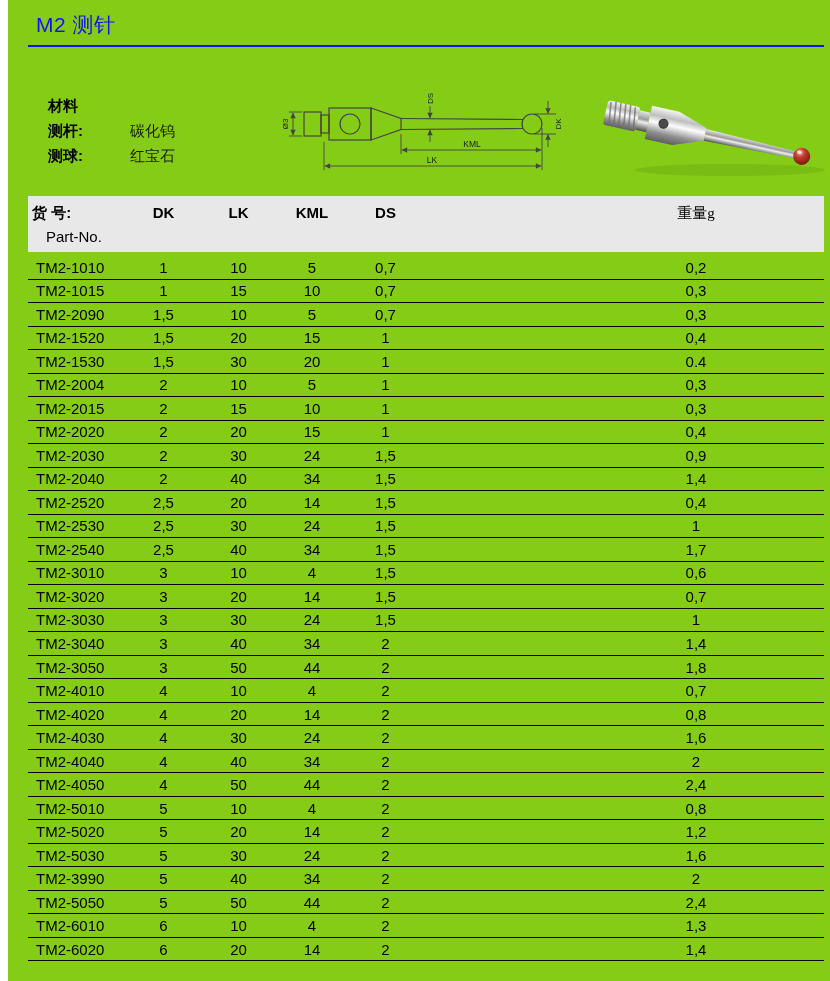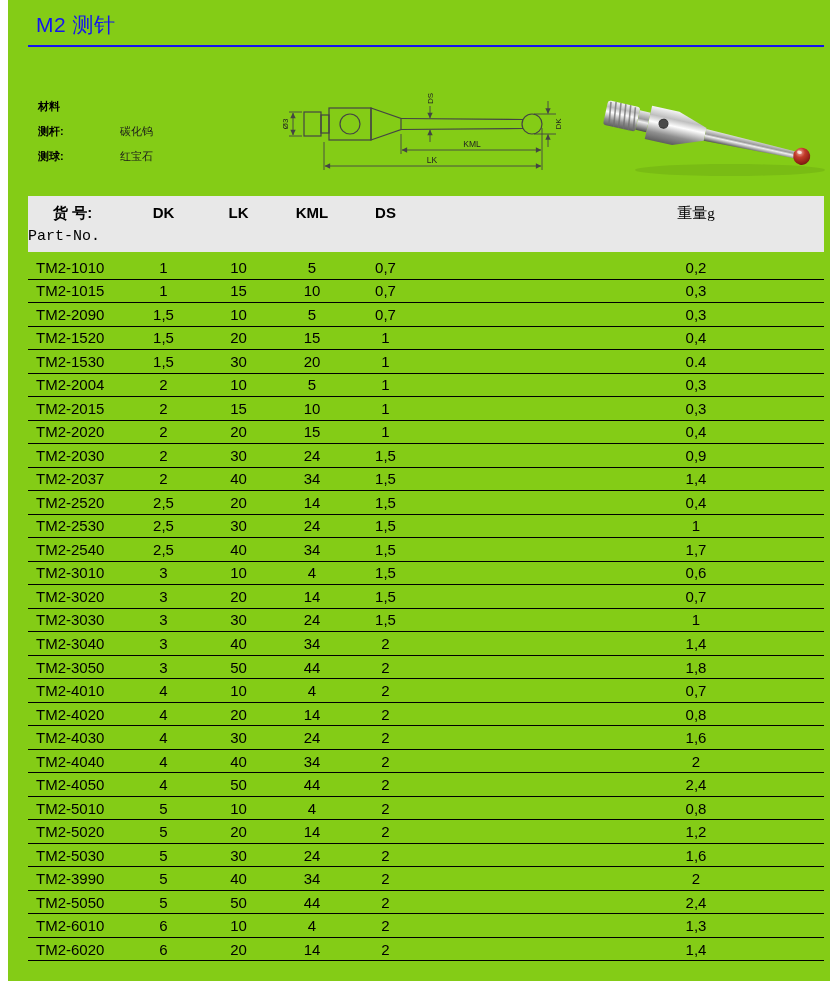--- a/index.html
+++ b/index.html
@@ -4,36 +4,36 @@
 <style>
   * { margin:0; padding:0; box-sizing:border-box; }
   body { font-family:"Liberation Sans","DejaVu Sans",sans-serif; background:#fff; }
   .page { position:relative; width:830px; height:981px; background:#84cc16; overflow:hidden;margin-left:8px; }
 
   .right-edge { position:absolute; right:0; top:0; width:1px; height:100%; background:#c8c8c8; }
 
   .title { position:absolute; left:28px; top:11px; font-size:21px; color:#1414f0; letter-spacing:.5px; }
   .title-rule { position:absolute; left:20px; top:45px; width:796px; height:2px; background:#1414f0; }
 
-  .materials { position:absolute; left:30px; top:96px; font-size:11px; color:#000; }
+  .materials { position:absolute; left:40px; top:96px; font-size:15px; color:#000; }
   .mat-heading { font-weight:bold; height:24px; line-height:20px; }
   .mat-row { display:flex; height:25px; line-height:22px; }
   .mat-label { font-weight:bold; width:82px; }
   .mat-value { color:#1a1a1a; }
 
   .diagram { position:absolute; left:272px; top:84px; }
   .photo { position:absolute; left:592px; top:82px; }
 
   .ptable { position:absolute; left:20px; top:196px; width:796px; font-size:15px; }
   .thead, .tr { display:grid; grid-template-columns:98px 75px 75px 72px 75px 1fr 256px; }
   .thead { background:#e8e8e8; height:56px; }
   .th { font-weight:bold; text-align:center; padding-top:8px; }
   .th-part { text-align:left; }
-  .th-part .zh { padding-left:25px; font-weight:bold; }
-  .th-part .en { padding-left:0; font-weight:normal; margin-top:5px;font-family:Liberation Mono, monospace; }
+  .th-part .zh { padding-left:4px; font-weight:bold; }
+  .th-part .en { padding-left:18px; font-weight:normal; margin-top:5px; }
   .th-weight { font-weight:normal; font-family:"Liberation Serif","DejaVu Serif",serif; }
   .tbody { margin-top:4px; }
   .tr { height:23.53px; border-bottom:1px solid #000000; align-items:center; }
   .td { text-align:center; }
   .td-part { text-align:left; padding-left:8px; }
   svg text { fill:#222; font-family:"Liberation Sans","DejaVu Sans",sans-serif; }
 </style>
 </head>
 <body>
 
@@ -238,21 +238,21 @@
     <div class="td td-part">TM2-2030</div>
     <div class="td">2</div>
     <div class="td">30</div>
     <div class="td">24</div>
     <div class="td">1,5</div>
     <div class="td"></div>
     <div class="td td-weight">0,9</div>
   </div>
 
   <div class="tr">
-    <div class="td td-part">TM2-2037</div>
+    <div class="td td-part">TM2-2040</div>
     <div class="td">2</div>
     <div class="td">40</div>
     <div class="td">34</div>
     <div class="td">1,5</div>
     <div class="td"></div>
     <div class="td td-weight">1,4</div>
   </div>
 
   <div class="tr">
     <div class="td td-part">TM2-2520</div>

